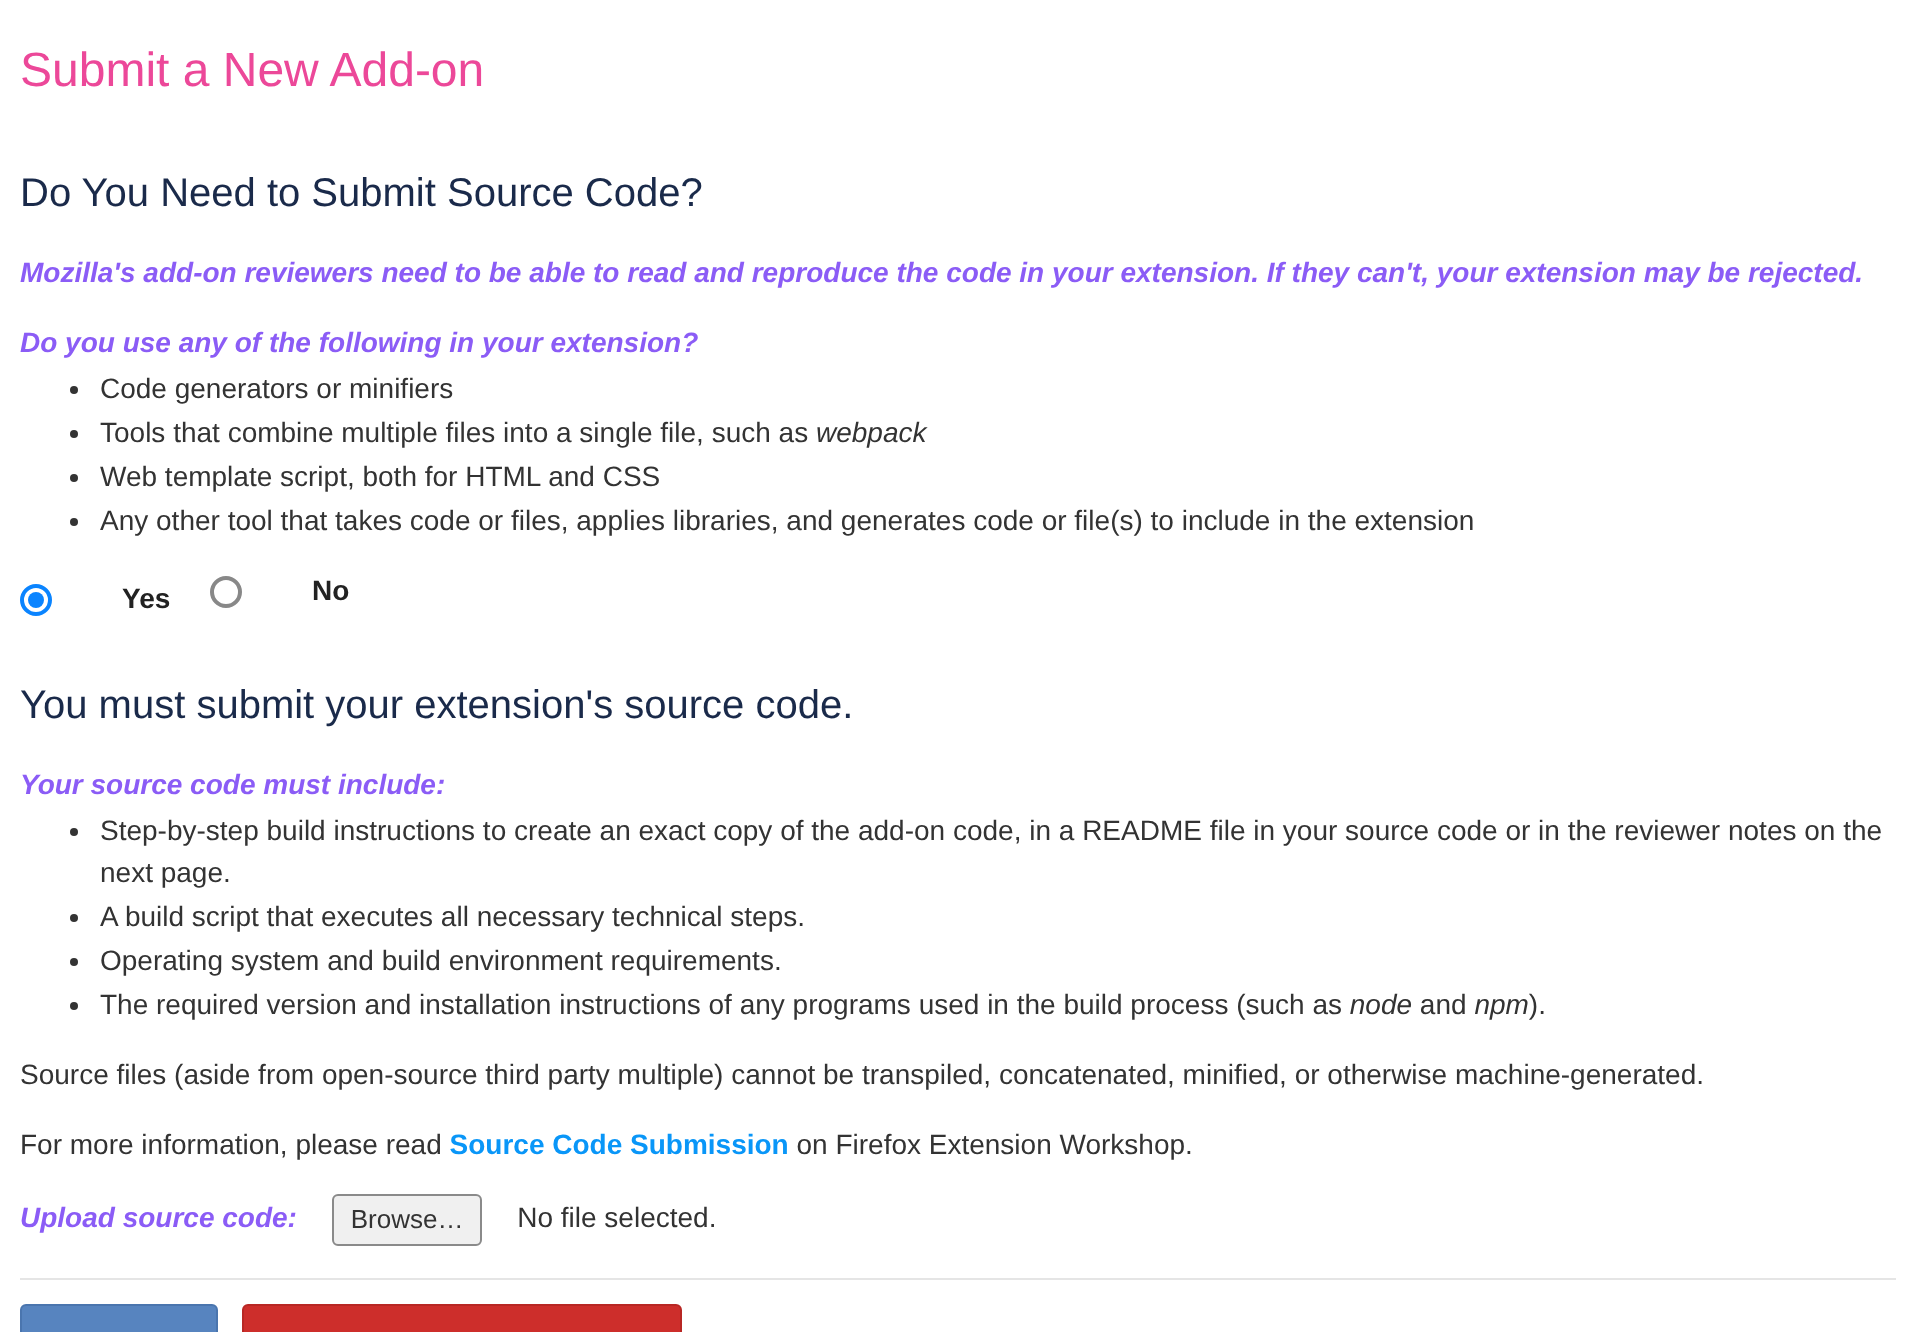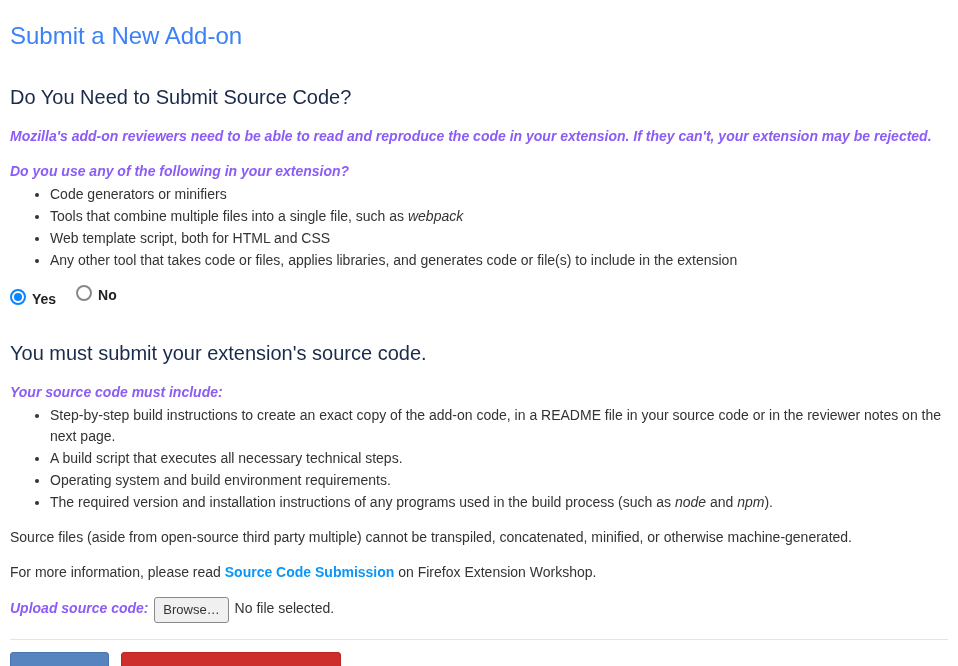--- a/index.html
+++ b/index.html
@@ -10,21 +10,21 @@
       font-size: 14px;
       line-height: 1.5;
       color: #333;
       margin: 0;
       padding: 10px;
       width: 958px;
     }
     h1 {
       font-size: 24px;
       font-weight: 400;
-      color: #3b82f6;
+      color: #ec4899;
       margin: 8px 0 20px 0;
     }
     h2 {
       font-size: 20px;
       font-weight: 400;
       color: #1a2a4a;
       margin: 28px 0 14px 0;
     }
     .bold {
       font-weight: 600;
@@ -42,23 +42,24 @@
       margin: 1px 0;
     }
     .italic {
       font-style: italic;
     }
     .radio-group {
       margin: 14px 0 6px 0;
     }
     .radio-option {
       display: inline-flex;
-      align-items: flex-start;
+      align-items: center;
       margin-right: 16px;
       cursor: pointer;
+      gap: 29px;
     }
     .radio-circle {
       width: 16px;
       height: 16px;
       border-radius: 50%;
       border: 2px solid #888;
       margin-right: 6px;
       display: inline-flex;
       align-items: center;
       justify-content: center;
@@ -90,21 +91,21 @@
     .browse-btn {
       display: inline-block;
       font-size: 13px;
       padding: 2px 8px;
       border: 1px solid #8a8a8a;
       border-radius: 3px;
       background: #f0f0f0;
       color: #333;
       cursor: pointer;
       vertical-align: middle;
-      margin: 0 2px;
+      margin: 0 14px;
     }
     hr {
       border: none;
       border-top: 1px solid #e5e5e5;
       margin: 6px 0 12px 0;
     }
     .button-row {
       margin-top: 8px;
     }
     .btn {

